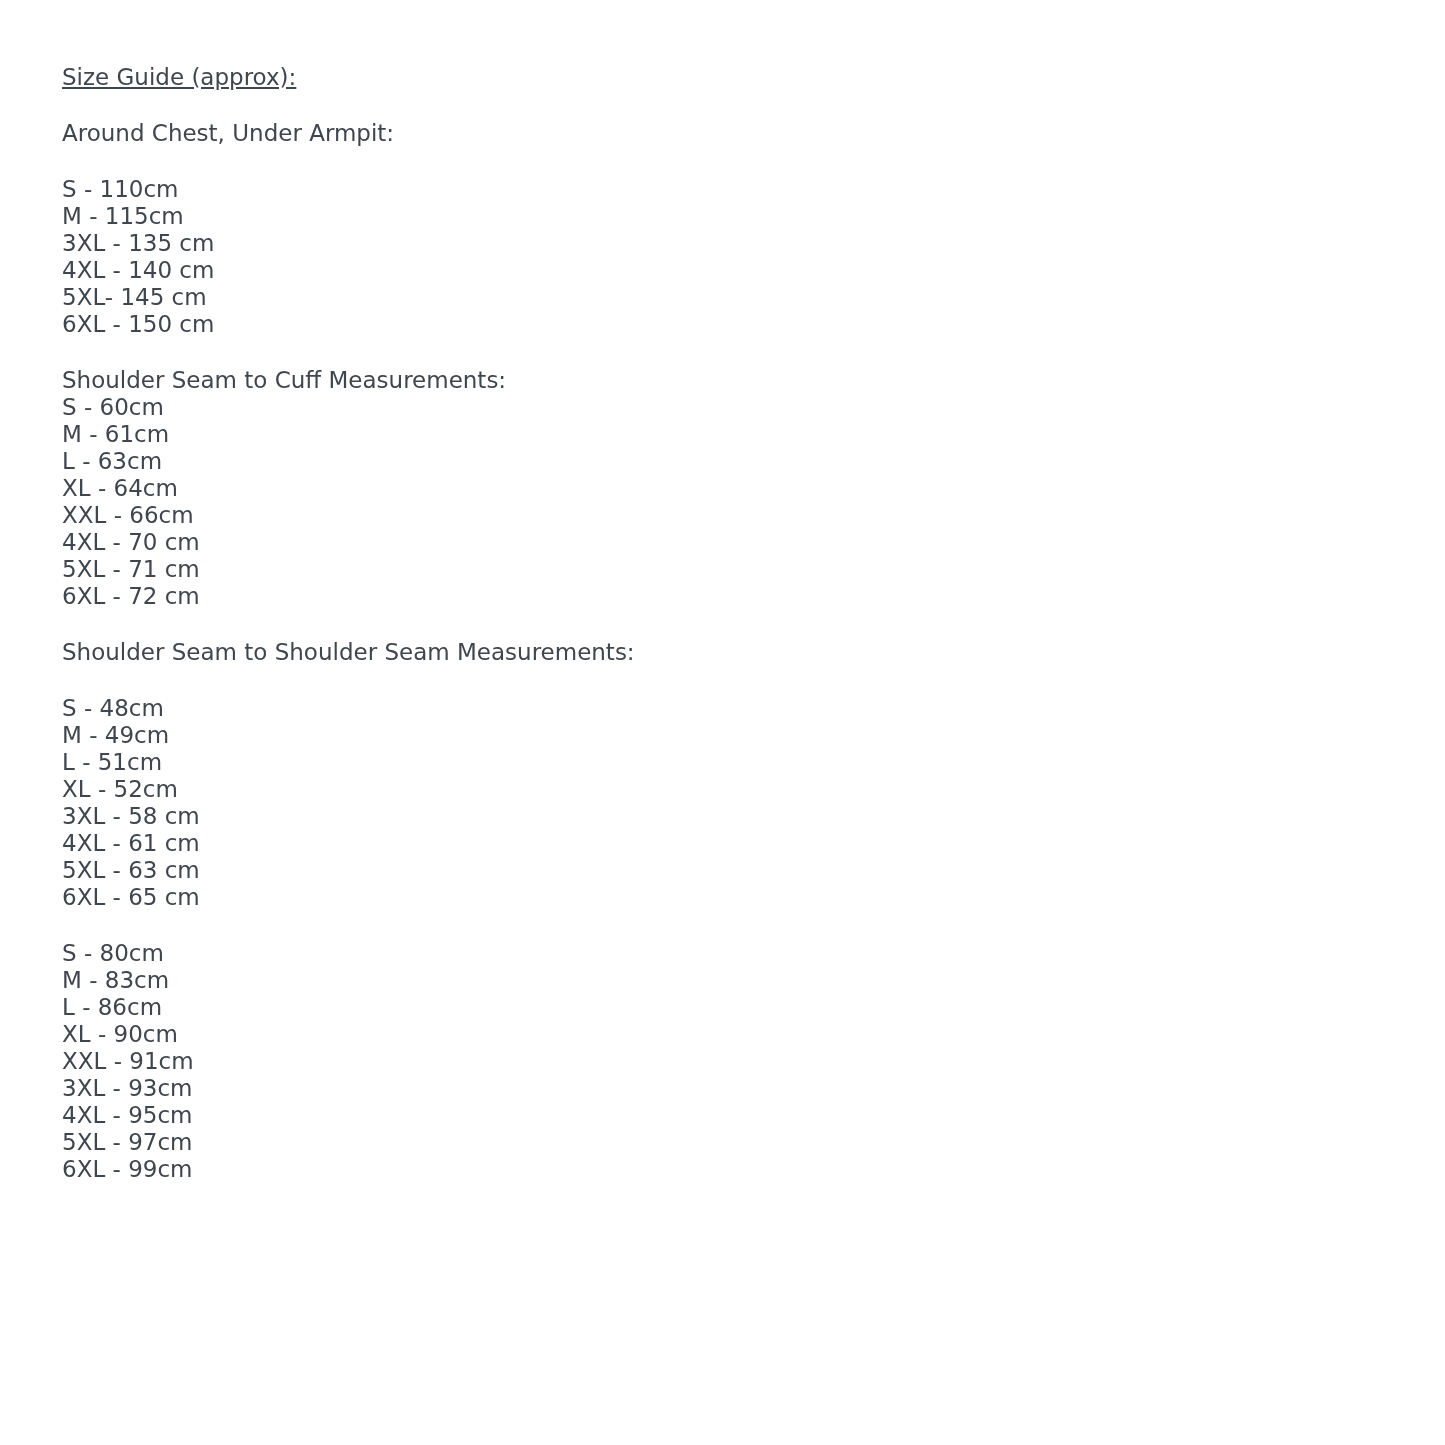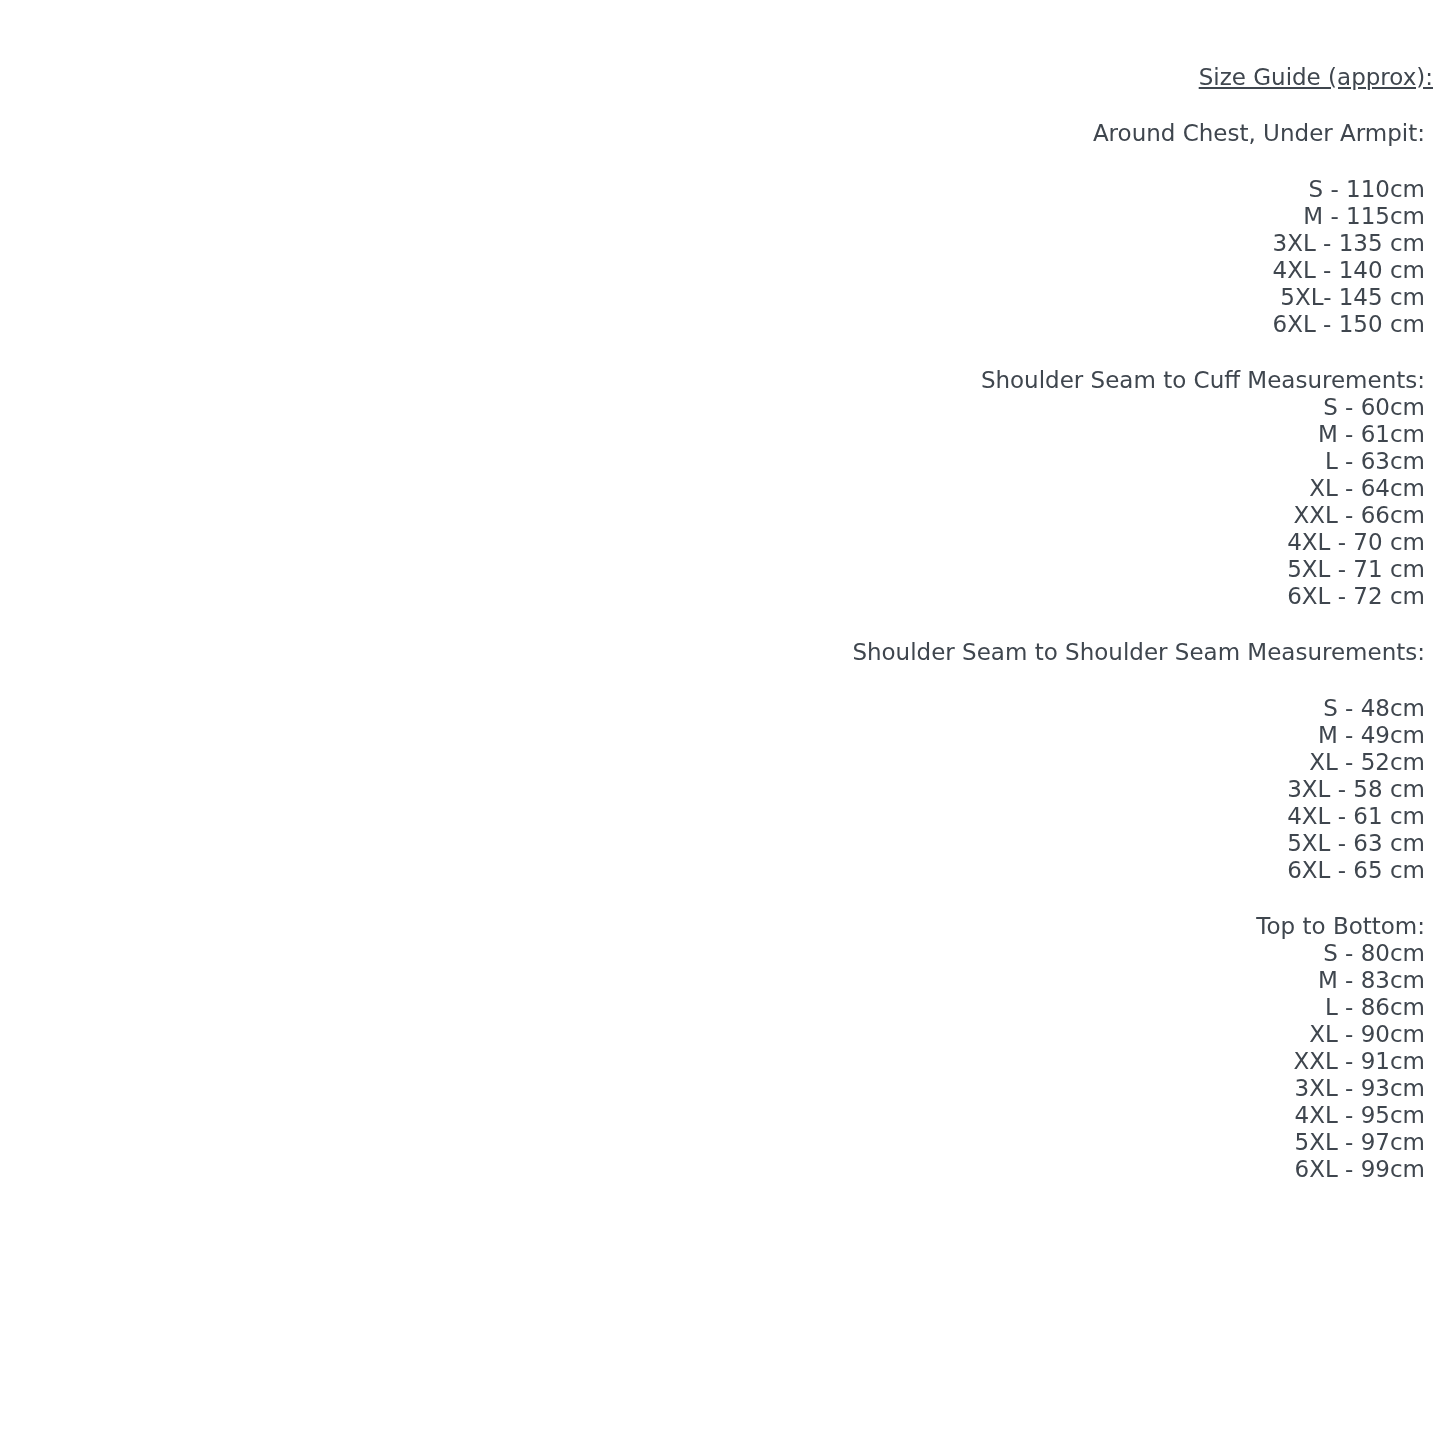--- a/index.html
+++ b/index.html
@@ -13,24 +13,24 @@
     font-family: "DejaVu Sans", "Liberation Sans", sans-serif;
     font-size: 23px;
     line-height: 27px;
     color: #3f464e;
     overflow: hidden;
   }
   .page {
     box-sizing: border-box;
     width: 1445px;
     padding: 64px 12px 0 62px; 
-    text-align: right;
+    text-align: left;
   }
   p.para {
-    margin: 29px 8px;
+    margin: 29px 0;
   }
   p.title-para {
     margin: 0 0 29px 0;
   }
   .underlined {
     text-decoration: underline;
   }
   .line {
     display: block;
   }
@@ -62,28 +62,28 @@
         <span class="line">4XL - 70 cm</span>
         <span class="line">5XL - 71 cm</span>
         <span class="line">6XL - 72 cm</span>
       </p>
       <p class="para">
         <span class="line">Shoulder Seam to Shoulder Seam Measurements:</span>
       </p>
       <p class="para">
         <span class="line">S - 48cm</span>
         <span class="line">M - 49cm</span>
+        <span class="line">L - 51cm</span>
         <span class="line">XL - 52cm</span>
         <span class="line">3XL - 58 cm</span>
         <span class="line">4XL - 61 cm</span>
         <span class="line">5XL - 63 cm</span>
         <span class="line">6XL - 65 cm</span>
       </p>
       <p class="para">
-        <span class="line">Top to Bottom:</span>
         <span class="line">S - 80cm</span>
         <span class="line">M - 83cm</span>
         <span class="line">L - 86cm</span>
         <span class="line">XL - 90cm</span>
         <span class="line">XXL - 91cm</span>
         <span class="line">3XL - 93cm</span>
         <span class="line">4XL - 95cm</span>
         <span class="line">5XL - 97cm</span>
         <span class="line">6XL - 99cm</span>
       </p>

